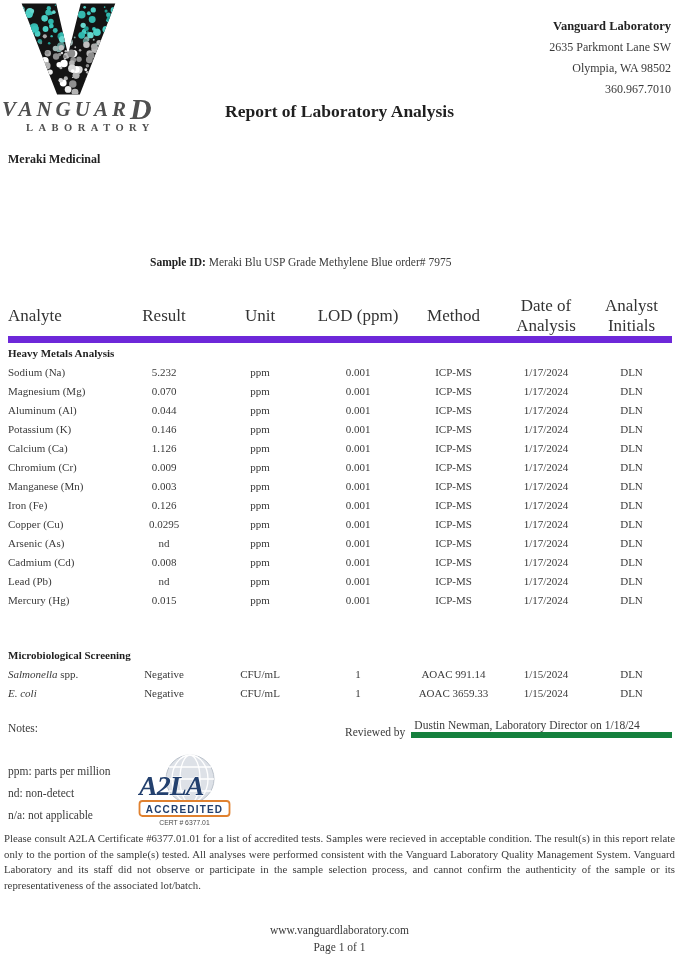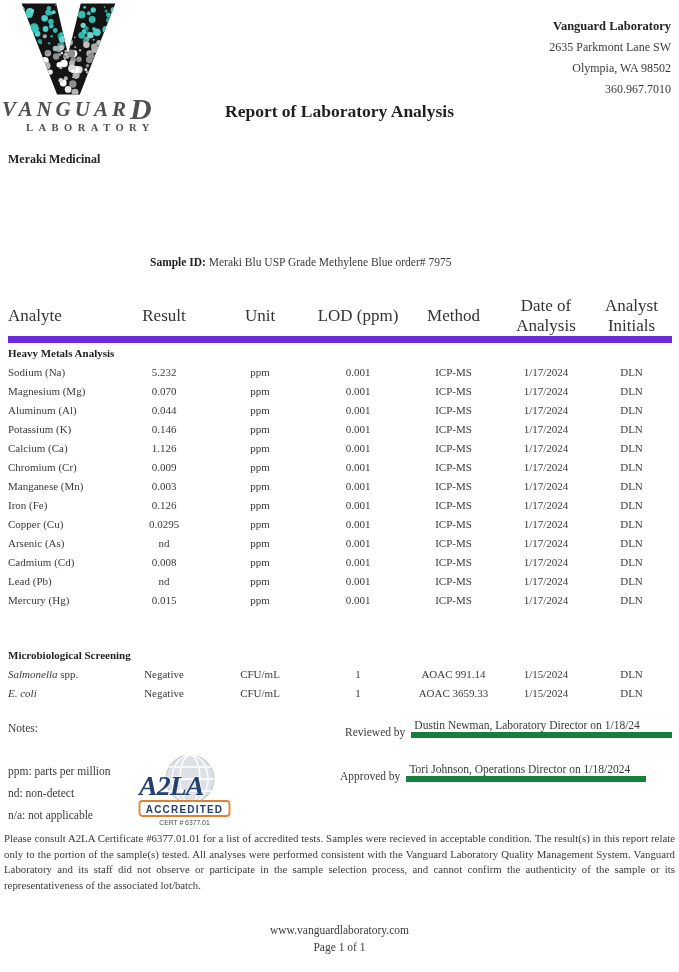--- a/index.html
+++ b/index.html
@@ -450,24 +450,20 @@
         </tr>
       </tbody>
   </table>
 
   <div class="notes-label">Notes:</div>
 
   <div class="sig-row sig-reviewed">
     <span class="sig-prefix">Reviewed by</span>
     <span class="sig-line grow">Dustin Newman, Laboratory Director on 1/18/24</span>
   </div>
-  <div class="sig-row sig-approved">
-    <span class="sig-prefix">Approved by</span>
-    <span class="sig-line">Tori Johnson, Operations Director on 1/18/2024</span>
-  </div>
 
   <div class="abbrevs">
       <div>ppm: parts per million</div>
       <div>nd: non-detect</div>
       <div>n/a: not applicable</div>
     </div>
 
   <div class="a2la">
     <svg width="94" height="74" viewBox="0 0 94 74">
       <circle cx="52" cy="25" r="24" fill="#dde1e7" stroke="#bcc3cc" stroke-width="1"></circle>

